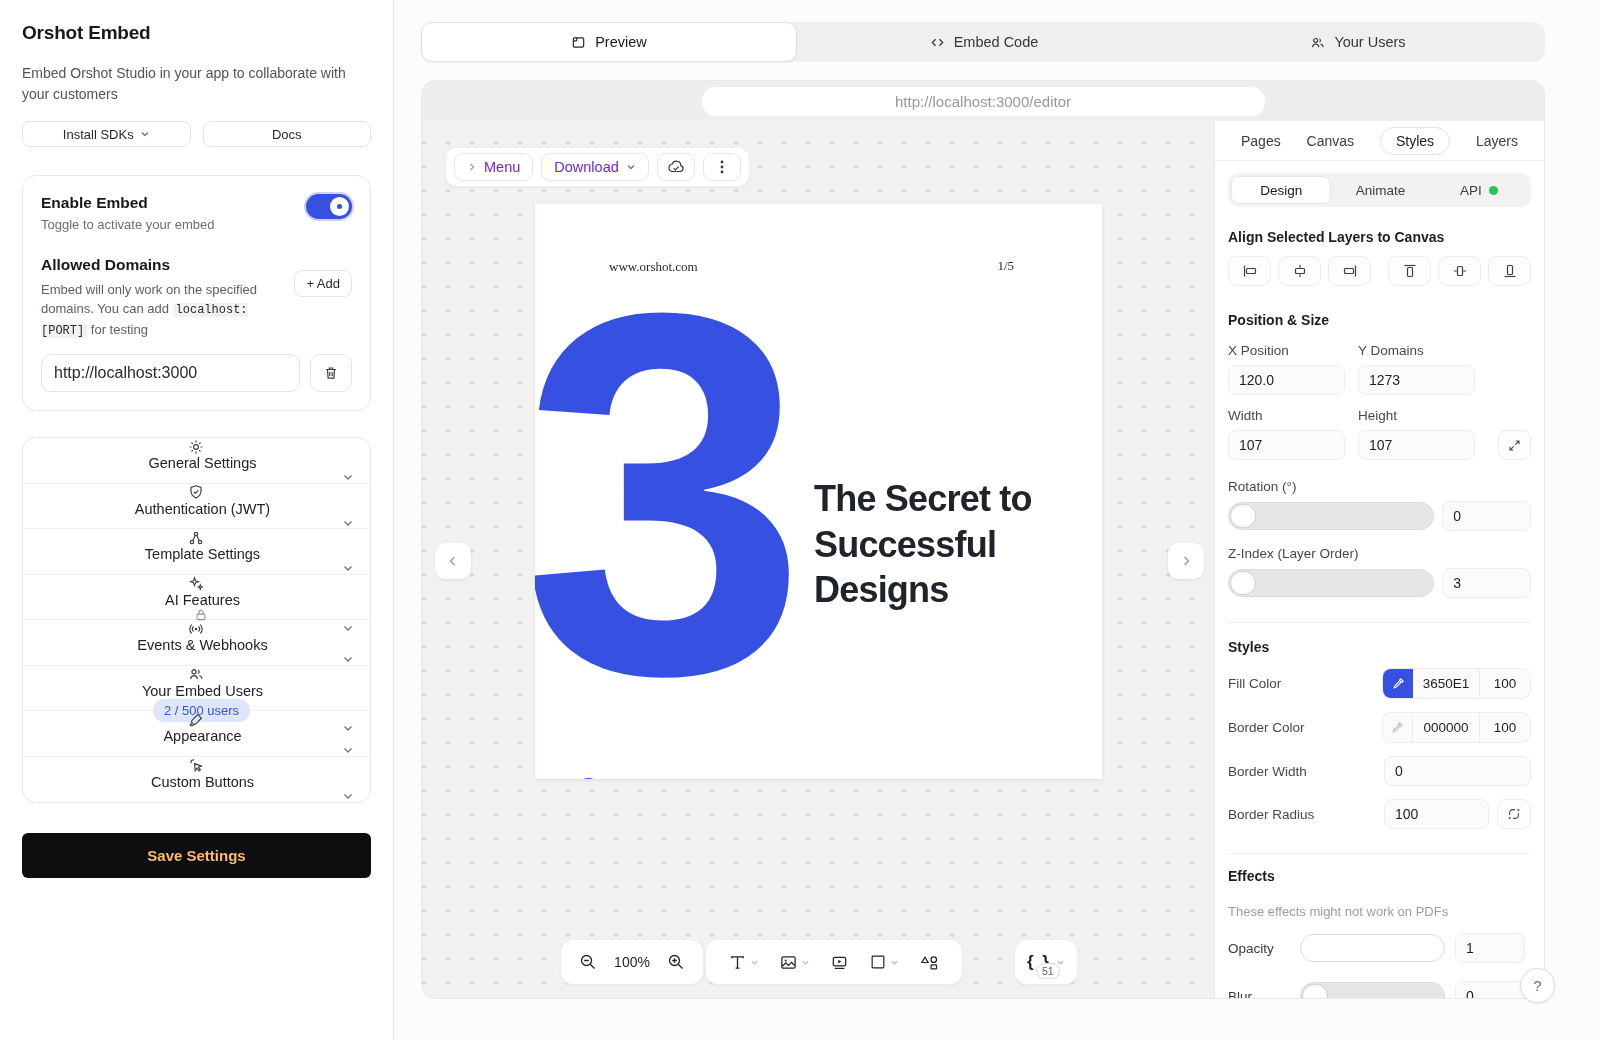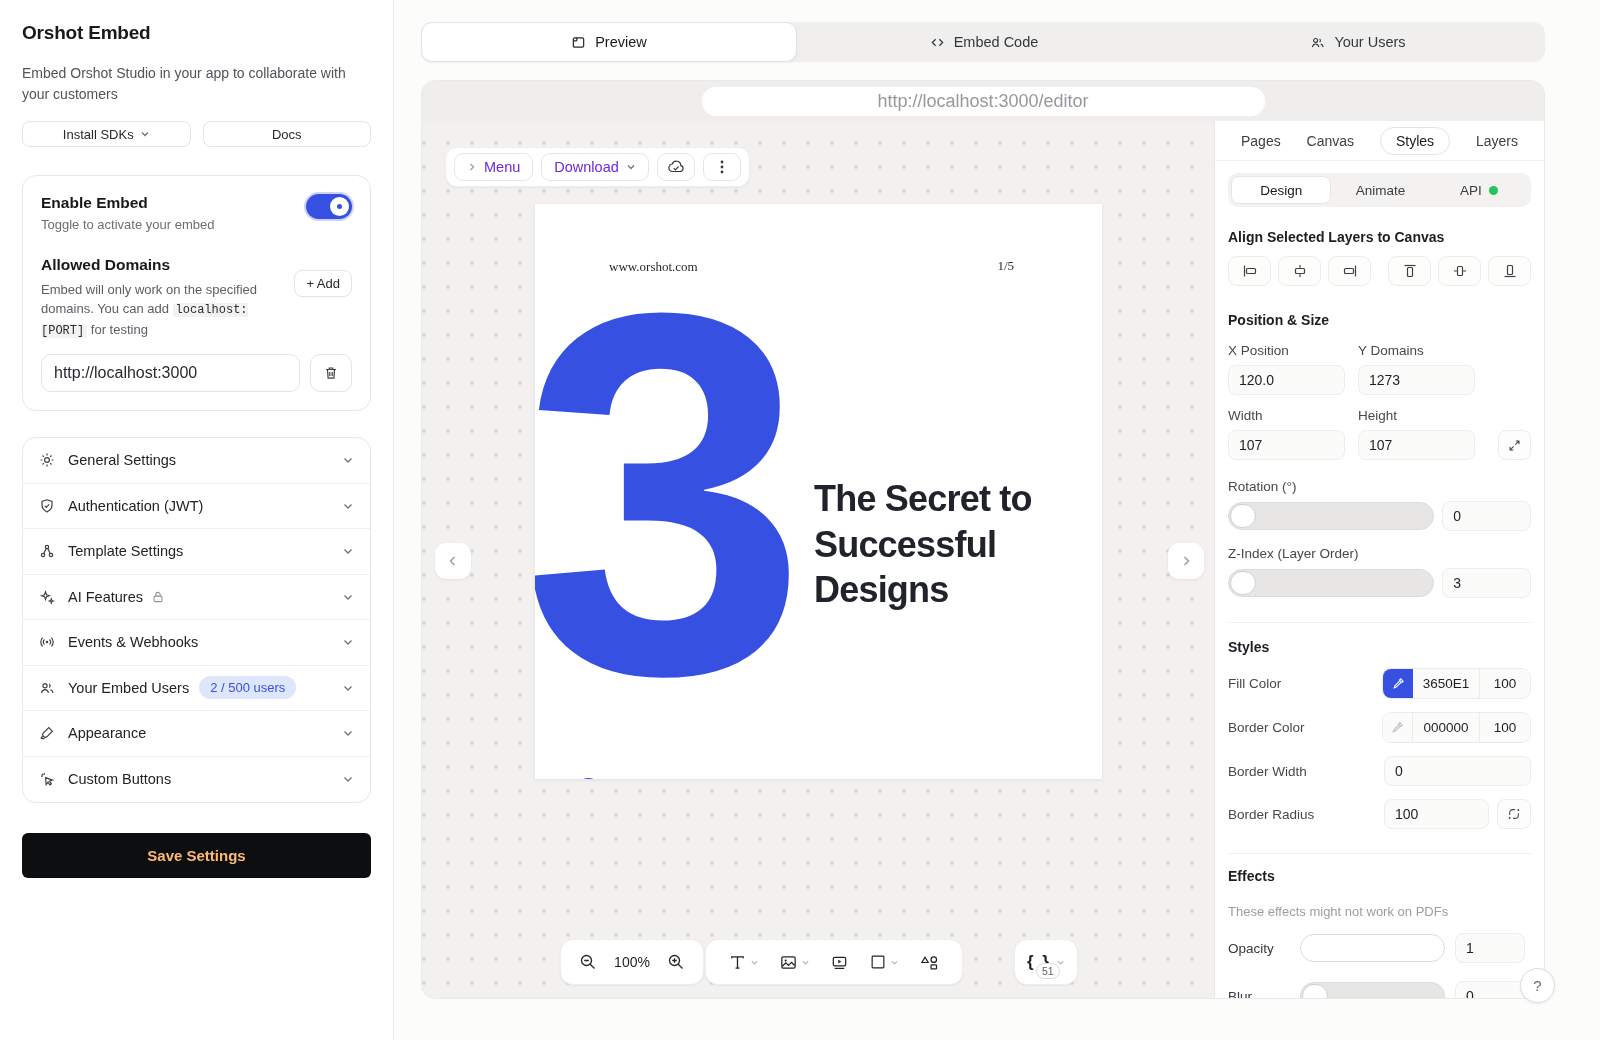--- a/index.html
+++ b/index.html
@@ -20,38 +20,38 @@
   .toggle .knob { position:absolute; top:3px; right:3px; width:19px; height:19px; border-radius:50%; background:#fff; }
   .toggle .knob:after { content:""; position:absolute; left:7px; top:7px; width:5px; height:5px; border-radius:50%; background:#3650E1; }
   .ad-block { margin-top:24px; }
   .ad-desc { font-size:13px; line-height:19px; color:#5b6066; width:232px; margin-top:6px; }
   code.inl { font-family:"Liberation Mono", monospace; font-size:12px; background:#f2f2f0; border-radius:3px; padding:0 3px; color:#2a2d31; }
   .add-btn { height:27px; padding:0 11px; border:1px solid #e4e4e2; border-radius:8px; background:#fff; font-size:13px; color:#26292d; cursor:pointer; margin-top:14px; }
   .domain-row { display:flex; gap:10px; margin-top:13px; }
   .field { background:#fff; border:1px solid #e4e4e2; border-radius:10px; height:38px; padding:0 12px; font-size:16px; color:#26292d; font-family:"Liberation Sans", sans-serif; width:100%; outline:none; }
   .trash-btn { flex:0 0 42px; height:38px; border:1px solid #e4e4e2; border-radius:10px; background:#fff; display:flex; align-items:center; justify-content:center; cursor:pointer; }
   .accordion { margin-top:26px; border:1px solid #e7e7e5; border-radius:14px; overflow:hidden; background:#fff; }
-  .acc-row { height:45.5px; display:flex; align-items:center; padding:0 16px; border-bottom:1px solid #efefed; cursor:pointer; }
+  .acc-row { height:45.5px; display:flex; align-items:center; padding:0 16px; border-bottom:1px solid #efefed; cursor:pointer;flex-direction:column; }
   .acc-row:last-child { border-bottom:none; }
   .acc-ic { width:17px; height:17px; flex:0 0 17px; display:flex; align-items:center; }
   .acc-label { margin-left:12px; font-size:14.5px; color:#202327; }
   .acc-extra { margin-left:8px; display:flex; align-items:center; }
   .badge { background:#dee6fb; color:#3650E1; font-size:13px; border-radius:999px; padding:4px 11px; margin-left:10px; }
   .acc-chev { margin-left:auto; color:#6e7378; display:flex; }
   .save-btn { margin-top:30px; width:100%; height:45px; border:none; border-radius:6px; background:#0d0e10; color:#fdba74; font-size:15px; font-weight:700; cursor:pointer; font-family:"Liberation Sans", sans-serif; }
 
   
   .main { position:absolute; left:394px; top:0; width:1206px; height:1040px; }
   .tabbar { position:absolute; left:27px; top:22px; width:1124px; height:40px; background:#f0efed; border-radius:12px; display:flex; }
   .tab { flex:1; display:flex; align-items:center; justify-content:center; gap:9px; font-size:14.5px; color:#34383c; cursor:pointer; border-radius:11px; }
   .tab.active { background:#fff; border:1px solid #e3e3e1; box-shadow:0 1px 2px rgba(0,0,0,.06); color:#191c1f; }
 
   .editor-card { position:absolute; left:27px; top:80px; width:1124px; height:919px; border-radius:14px; border:1px solid #e9e9e7; background:#f2f1ef; overflow:hidden; }
   .url-bar { height:40px; background:#efeeec; display:flex; align-items:center; justify-content:center; }
-  .url-pill { width:563px; height:29px; background:#fff; border-radius:14px; display:flex; align-items:center; justify-content:center; font-size:18px; color:#95989c; cursor:text; }
+  .url-pill { width:563px; height:29px; background:#fff; border-radius:14px; display:flex; align-items:center; justify-content:center; font-size:15px; color:#95989c; cursor:text; }
   .preview { position:absolute; left:0; top:40px; right:330px; bottom:0; background:#f2f1ef; background-image:radial-gradient(circle,#d9d8d5 1.6px,transparent 1.6px); background-size:24px 24px; background-position:14px 10px; }
   .fl-toolbar { position:absolute; left:23px; top:26px; height:40px; background:#fff; border-radius:12px; border:1px solid #eeeeec; box-shadow:0 1px 2px rgba(0,0,0,.05); display:flex; align-items:center; gap:8px; padding:0 8px; }
   .tb-btn { height:28px; border:1px solid #e6e6e4; border-radius:9px; background:#fff; display:flex; align-items:center; gap:7px; padding:0 12px; font-size:14.5px; color:#6d28d9; cursor:pointer; }
   .tb-icbtn { width:38px; height:28px; border:1px solid #e6e6e4; border-radius:9px; background:#fff; display:flex; align-items:center; justify-content:center; cursor:pointer; }
 
   .page { position:absolute; left:113px; top:83px; width:567px; height:575px; background:#fff; box-shadow:0 1px 4px rgba(0,0,0,.08); overflow:hidden; }
   .pg-site { position:absolute; left:74px; top:55px; font-family:"Liberation Serif", serif; font-size:13px; color:#26292d; }
   .pg-num { position:absolute; right:88px; top:54px; font-family:"Liberation Serif", serif; font-size:13px; color:#26292d; }
   .pg-three { position:absolute; left:-14px; top:32px; font-size:515px; line-height:1; font-weight:700; color:#3650E1; letter-spacing:-10px; }
   .pg-head { position:absolute; left:279px; top:272px; width:262px; font-size:36px; line-height:1.27; font-weight:700; color:#20242a; letter-spacing:-.8px; }

